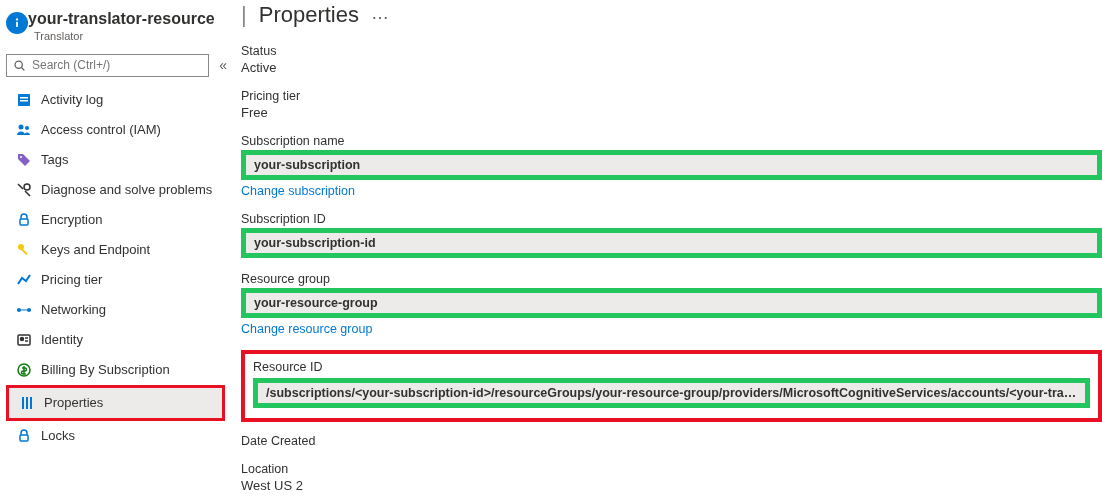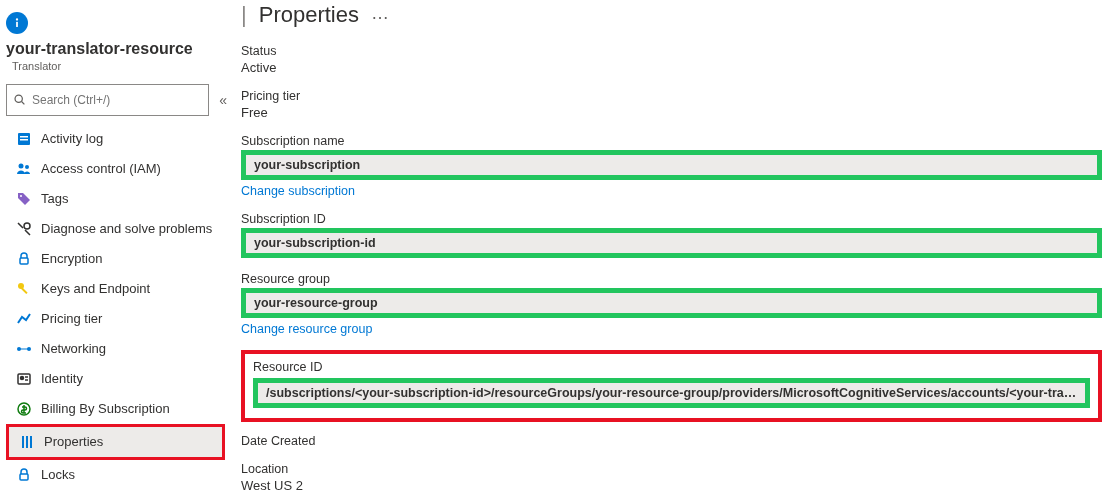--- a/index.html
+++ b/index.html
@@ -19,43 +19,41 @@
   }
   .main {
     flex: 1;
     padding: 0 0 0 14px;
     min-width: 0;
   }
   
   .resource-head {
     display: flex;
     align-items: flex-start;
-    gap: 6px;
     padding: 4px 0 8px 0;
-    flex-direction: column;
   }
   .info-circle {
     width: 22px; height: 22px;
     border-radius: 50%;
     background: #0078d4;
     display: flex; align-items: center; justify-content: center;
     flex-shrink: 0;
     margin-top: 2px;
   }
   .info-circle svg { width: 14px; height: 14px; }
   .res-title-box { display: flex; flex-direction: column; }
   .res-name { font-weight: 700; font-size: 16px; line-height: 1.1; }
   .res-type { font-size: 11px; color: #605e5c; margin-top: 2px; margin-left: 6px; }
   
   .search-row { display: flex; align-items: center; gap: 10px; margin: 4px 0 8px 0;}
   .search-box {
     flex: 1;
     display: flex; align-items: center;
     border: 1px solid #8a8886;
-    height: 32px;
+    height: 23px;
     padding: 0 6px;
     background: #fff;
   }
   .search-box input {
     border: none; outline: none;
     font-size: 12px;
     flex: 1;
     font-family: inherit;
   }
   .search-box svg { width: 13px; height: 13px; margin-right: 4px; color:#605e5c; }

